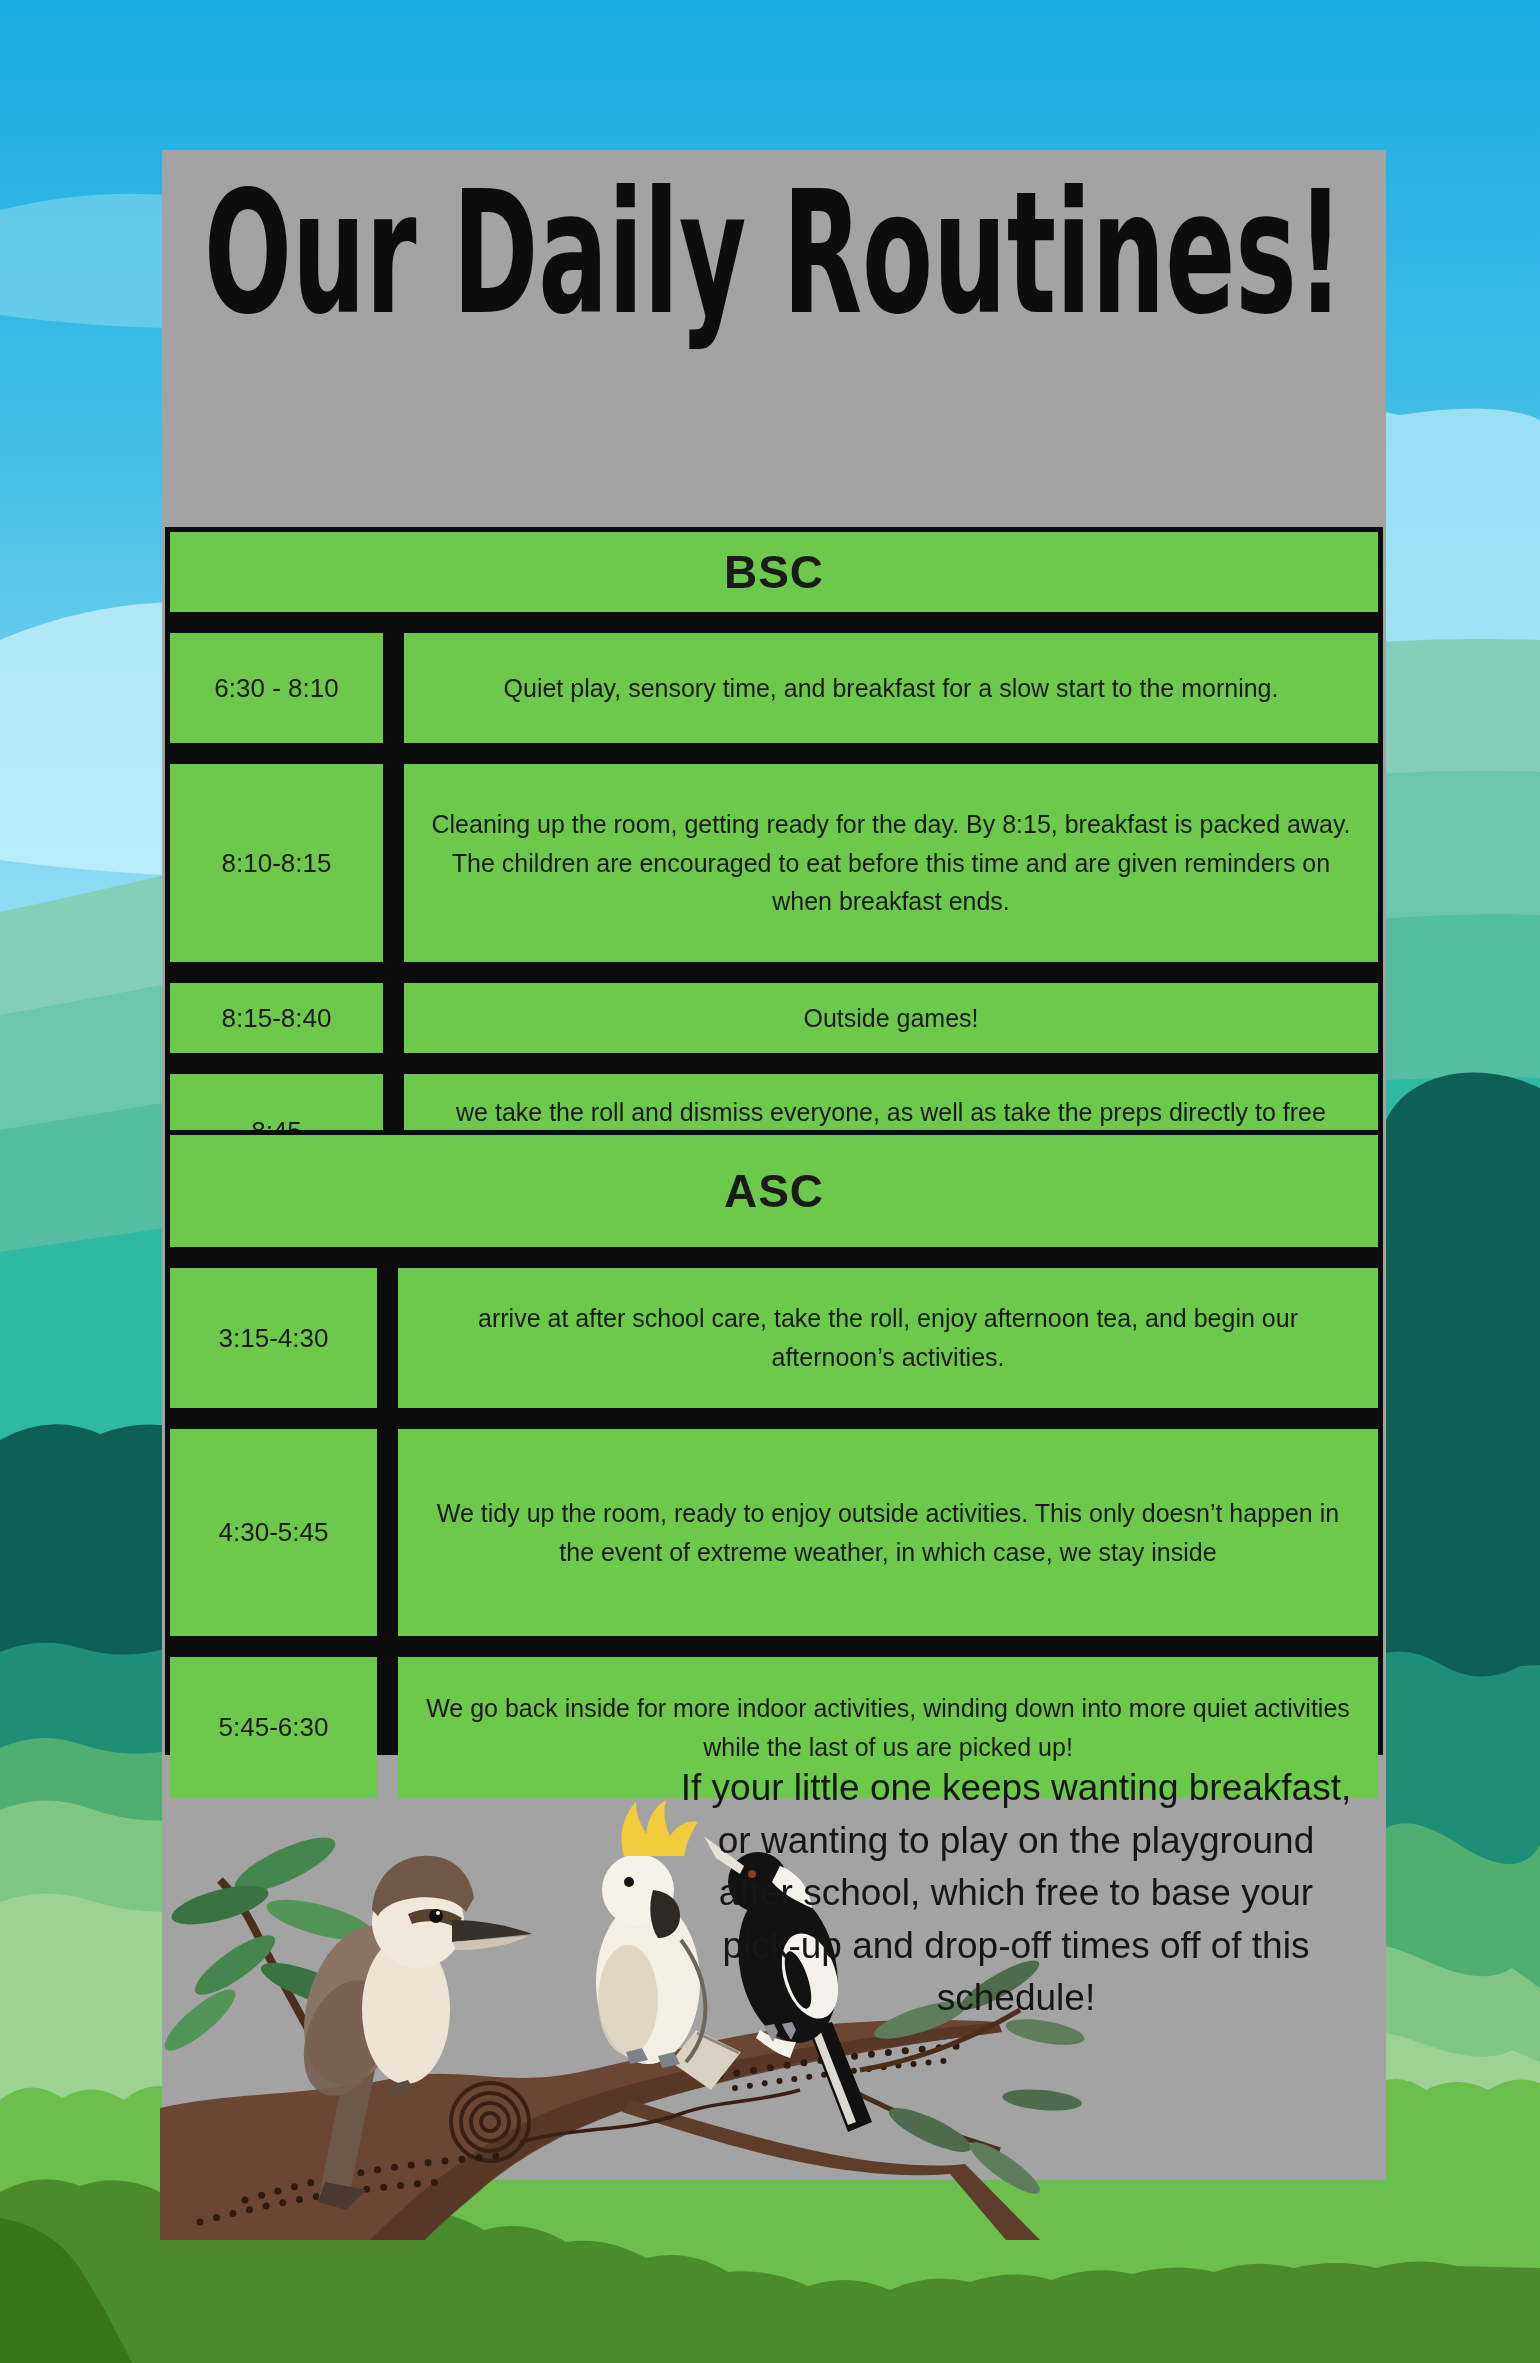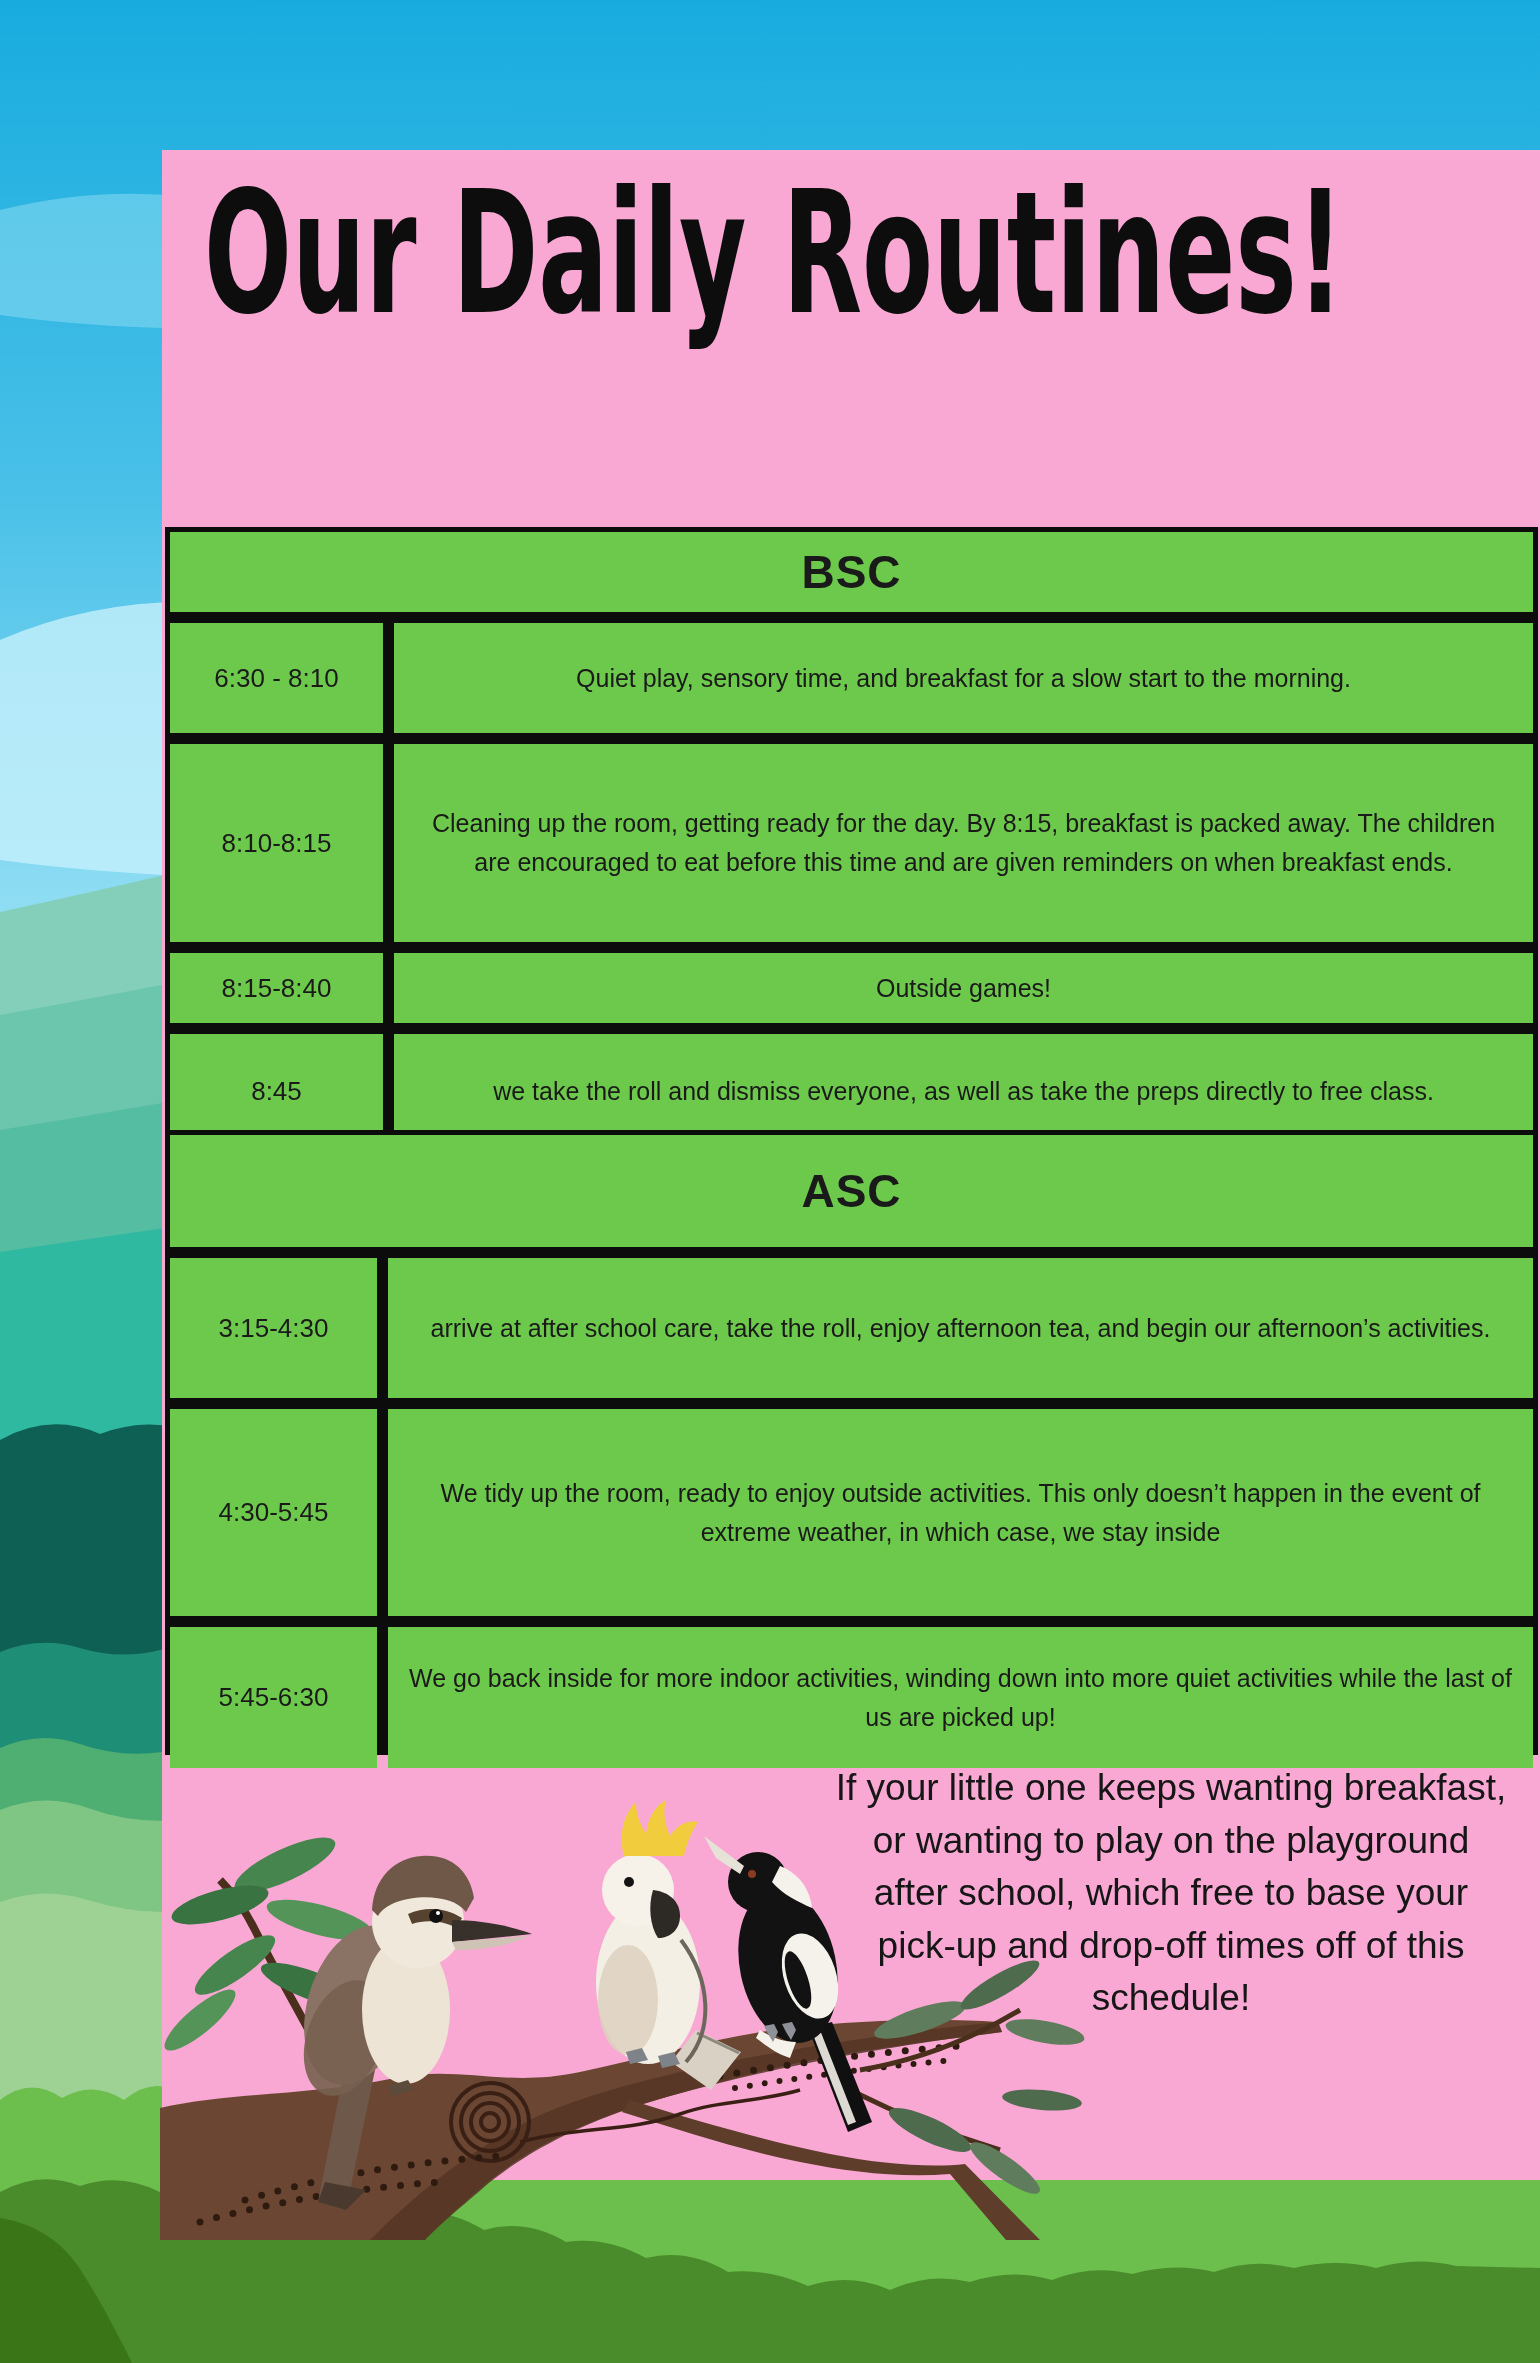--- a/index.html
+++ b/index.html
@@ -1,22 +1,22 @@
 <!DOCTYPE html>
 <html><head>
 <meta charset="utf-8">
 <style>
   html,body{margin:0;padding:0;}
   body{width:1540px;height:2363px;font-family:"Liberation Sans",sans-serif;}
   .stage{position:relative;width:1540px;height:2363px;overflow:hidden;background:#2ab2e2;}
   .bg{position:absolute;inset:0;width:1540px;height:2363px;display:block;}
-  .panel{position:absolute;left:162px;top:150px;width:1379px;height:2030px;background:#f9a8d4;}
+  .panel{position:absolute;left:162px;top:150px;width:1224px;height:2030px;background:#a3a3a3;}
   .title-svg{position:absolute;top:10px;left:20px;width:1184px;height:205px;display:block;}
   .intro{position:absolute;top:200px;left:60px;width:1104px;text-align:center;font-size:35px;line-height:1.5;color:#1a1a1a;font-weight:500;}
-  .sched{position:absolute;left:3px;right:3px;display:grid;gap:11px;padding:5px;background:#0c0c0c;box-sizing:border-box;}
+  .sched{position:absolute;left:3px;right:3px;display:grid;gap:21px;padding:5px;background:#0c0c0c;box-sizing:border-box;}
   .sched .cell{background:#6dc94b;display:flex;align-items:center;justify-content:center;text-align:center;color:#1a1a1a;}
   .sched .head{grid-column:1/3;font-weight:bold;font-size:46px;letter-spacing:1px;}
   .sched .time{font-size:26px;}
   .sched .desc{font-size:25px;line-height:1.55;padding:0 18px;}
   #bsc-table{top:377px;height:603px;grid-template-columns:213px 1fr;grid-template-rows:80px 110px 198px 70px 115px;}
   #asc-table{top:980px;height:625px;grid-template-columns:207px 1fr;grid-template-rows:112px 140px 207px 141px;}
   .closing{position:absolute;top:1612px;right:30px;width:680px;text-align:center;font-size:37px;line-height:1.42;color:#161616;font-weight:500;z-index:3;}
   .birds-svg{position:absolute;left:-2px;top:1620px;width:950px;height:470px;display:block;z-index:2;}
 </style>
 </head>

